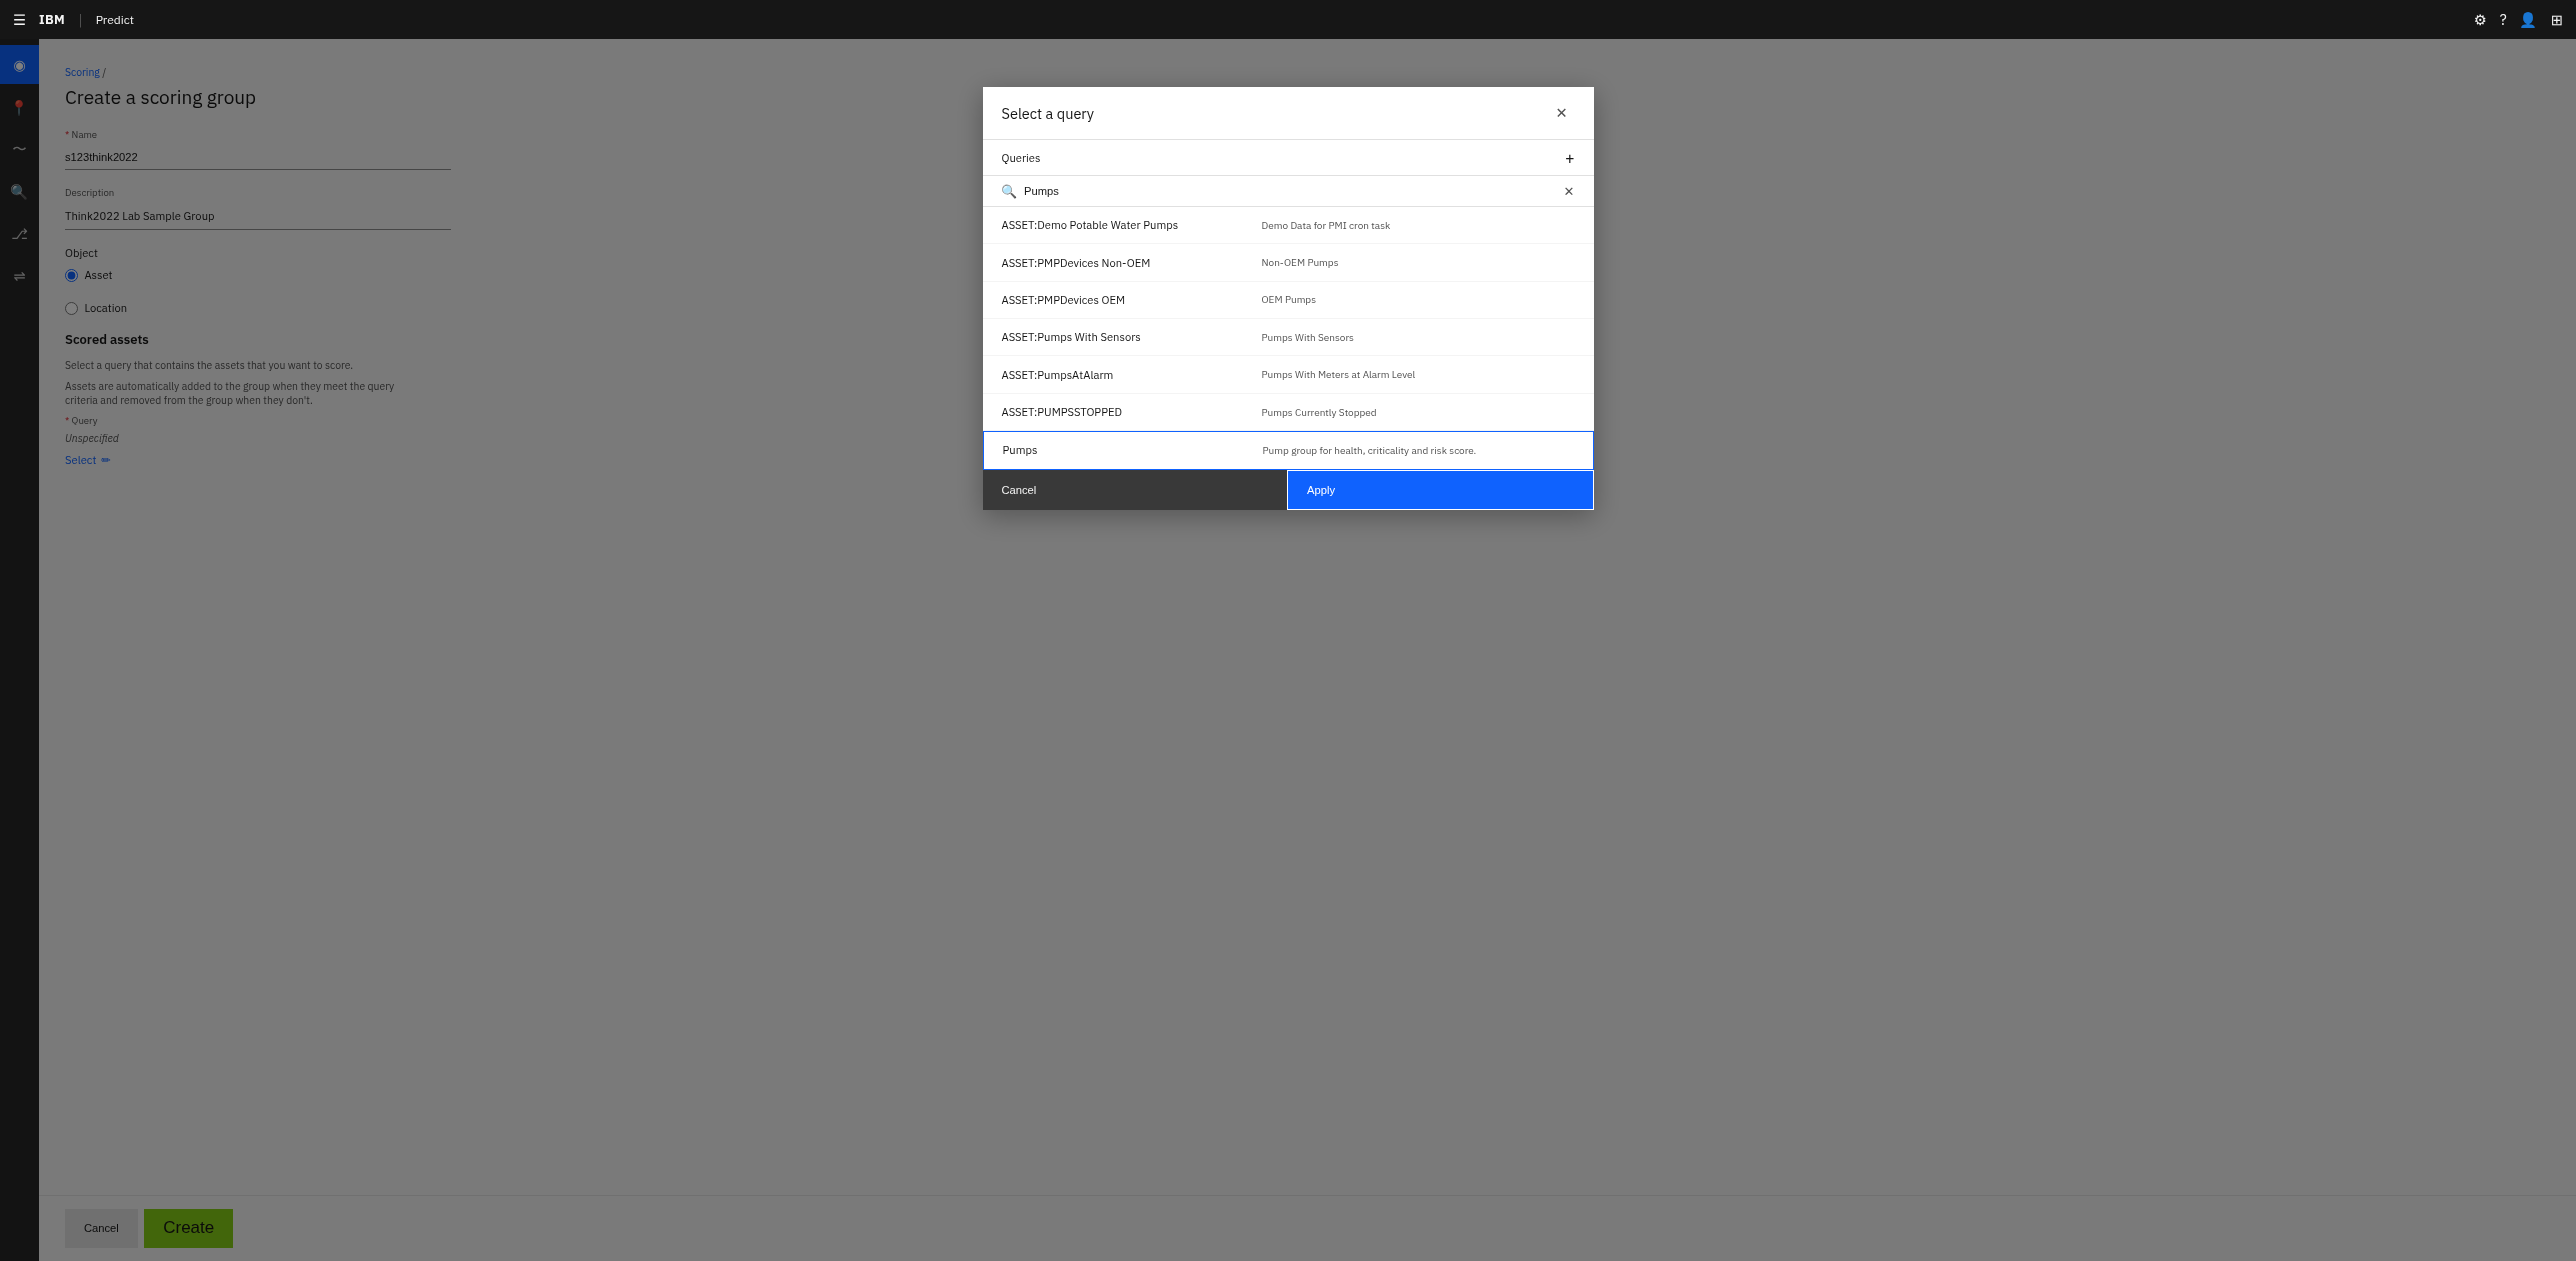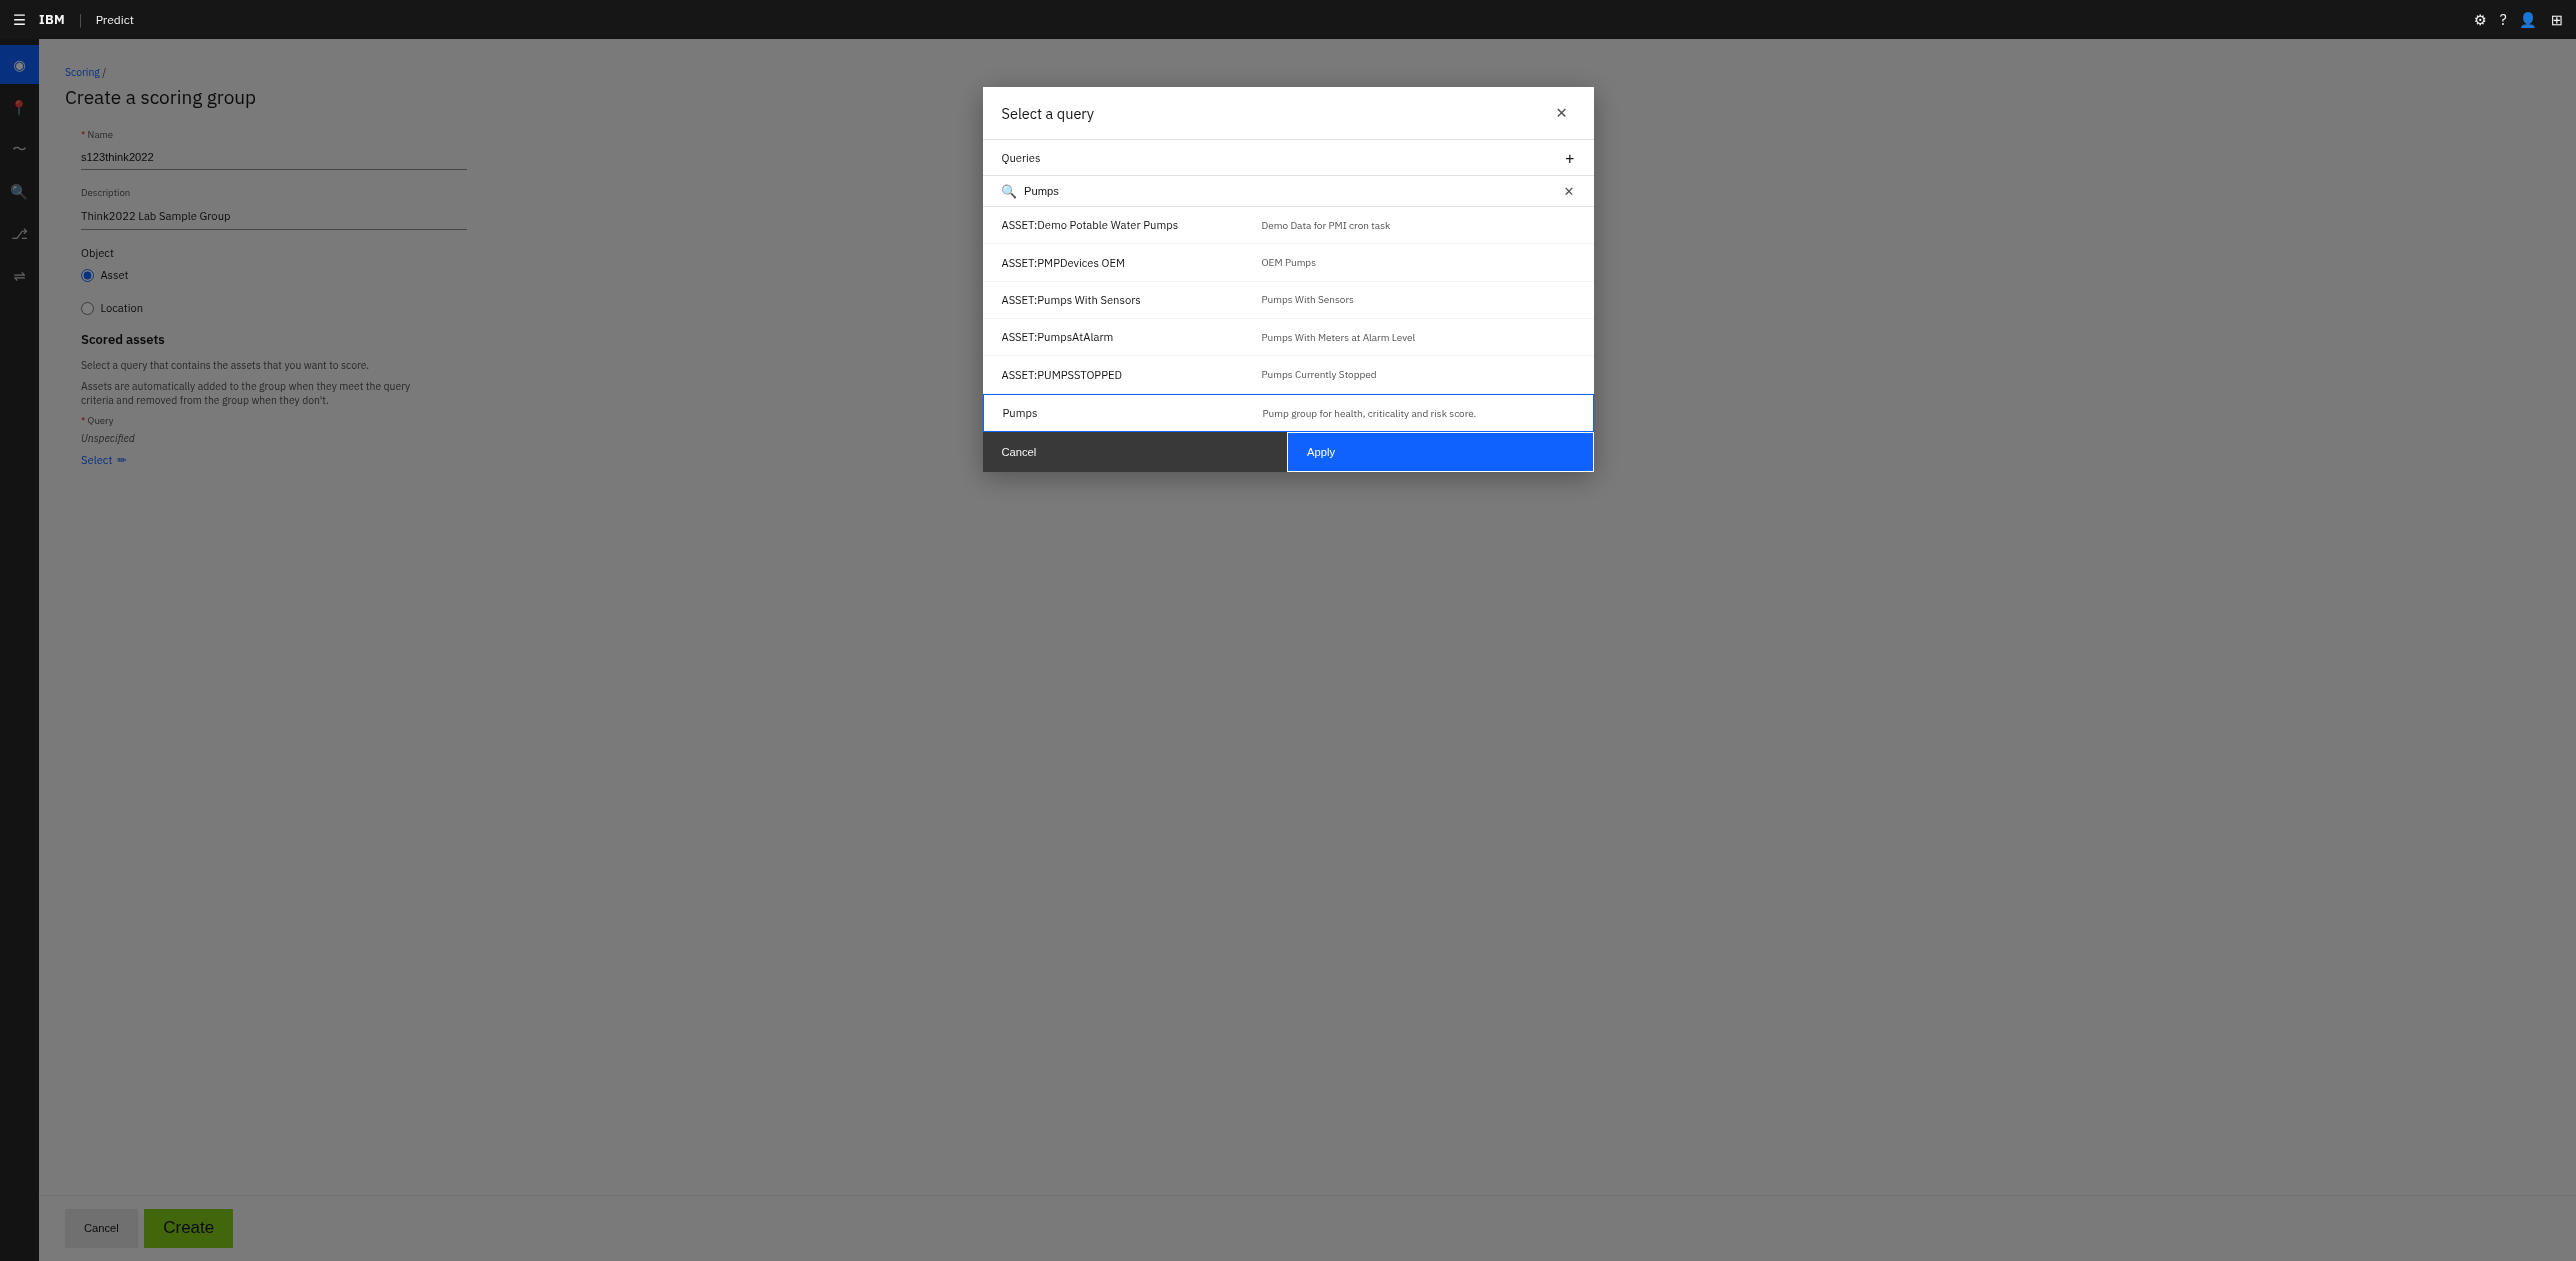--- a/index.html
+++ b/index.html
@@ -110,21 +110,20 @@
 
     .page-title {
       font-size: 19px;
       font-weight: 400;
       margin-bottom: 19px;
       color: #161616;
     }
 
     .form-section {
       max-width: 386px;
-      margin-left: 16px;
     }
 
     .field-label {
       font-size: 9.6px;
       color: #525252;
       margin-bottom: 3.2px;
     }
     .field-label.required::before {
       content: '* ';
       color: #da1e28;
@@ -507,20 +506,24 @@
         <input class="search-input" type="text" value="Pumps" style="">
         <button class="search-clear">✕</button>
       </div>
 
       <ul class="query-list" id="query-list">
           <li class="query-row">
             <span class="query-name">ASSET:Demo Potable Water Pumps</span>
             <span class="query-desc">Demo Data for PMI cron task</span>
           </li>
           <li class="query-row">
+            <span class="query-name">ASSET:PMPDevices Non-OEM</span>
+            <span class="query-desc">Non-OEM Pumps</span>
+          </li>
+          <li class="query-row">
             <span class="query-name">ASSET:PMPDevices OEM</span>
             <span class="query-desc">OEM Pumps</span>
           </li>
           <li class="query-row">
             <span class="query-name">ASSET:Pumps With Sensors</span>
             <span class="query-desc">Pumps With Sensors</span>
           </li>
           <li class="query-row">
             <span class="query-name">ASSET:PumpsAtAlarm</span>
             <span class="query-desc">Pumps With Meters at Alarm Level</span>

